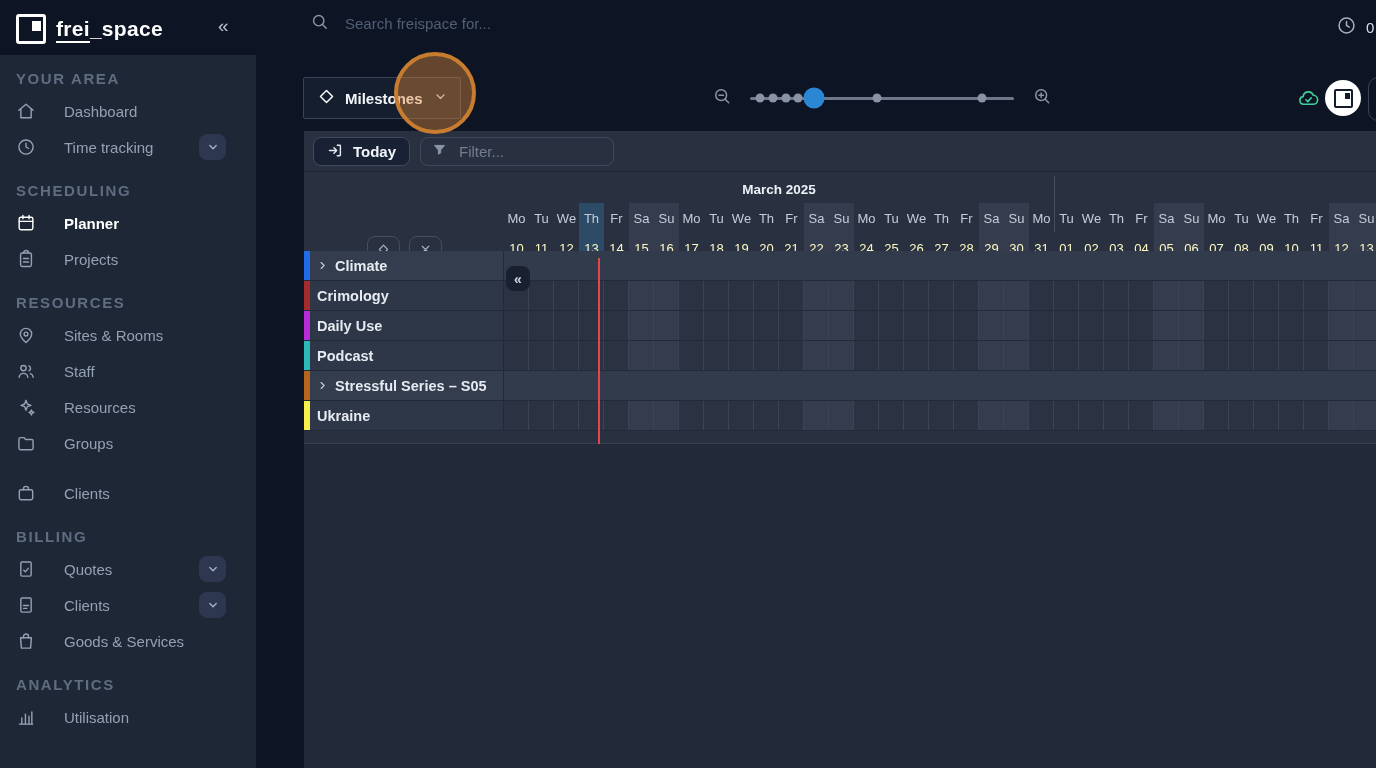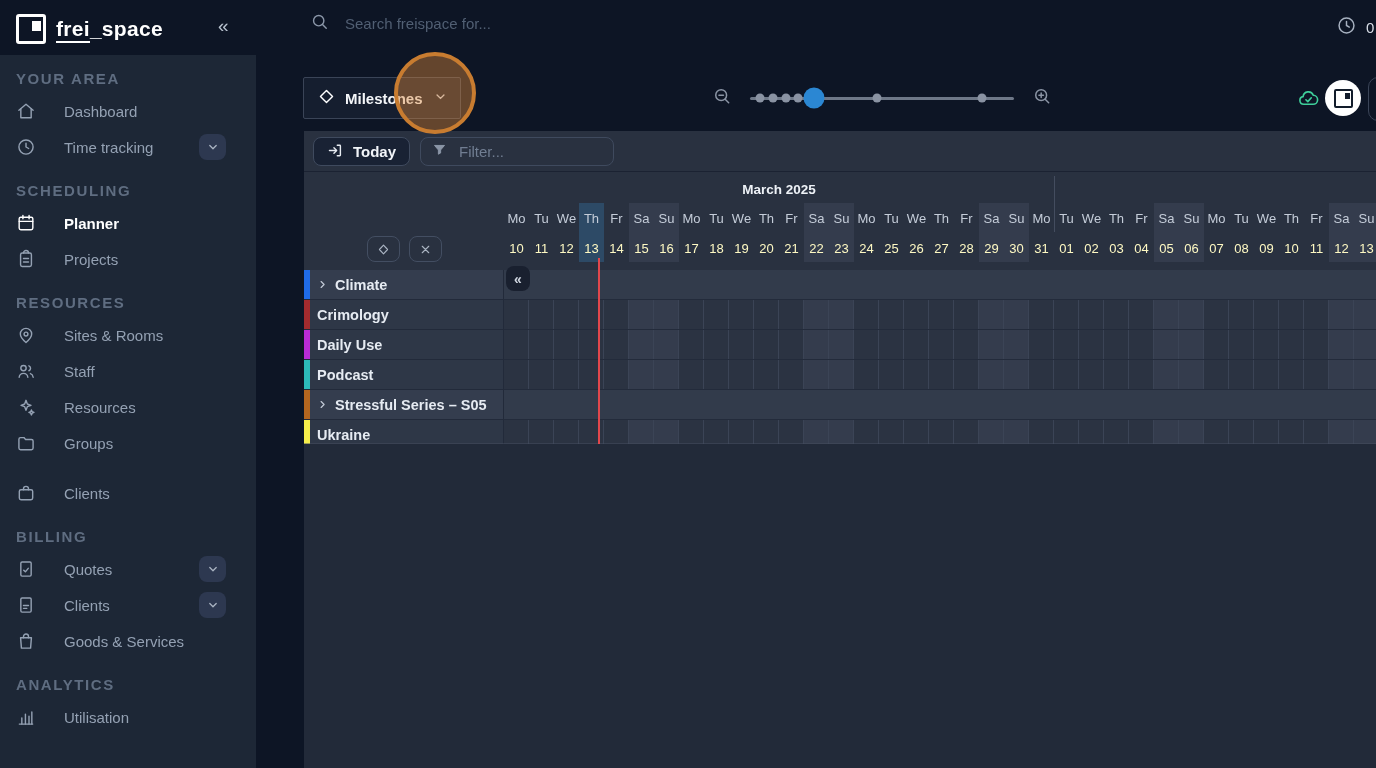--- a/index.html
+++ b/index.html
@@ -83,21 +83,21 @@
   .day-cell .dname{height:31px;display:flex;align-items:center;color:#c5cdd9;font-size:13px;}
   .day-cell .dnum{height:28px;display:flex;align-items:center;color:#fef9c3;font-size:13px;}
   .day-cell.weekend{background:#343c4d;}
   .day-cell.today{background:#2d4a66;}
 
   .panel-btns{position:absolute;left:63px;top:105px;display:flex;gap:9px;}
   .panel-btn{width:31px;height:24px;border:1px solid #434e62;border-radius:8px;background:transparent;
     display:flex;align-items:center;justify-content:center;cursor:pointer;}
   .panel-btn svg{stroke:#aab4c2;}
 
-  .rows{position:absolute;left:0;top:139px;width:100%;}
+  .rows{position:absolute;left:0;top:120px;width:100%;}
   .grid-row{height:30px;display:flex;position:relative;}
   .row-label{width:200px;flex:none;background:#2e3747;border-right:1px solid #222a3a;border-bottom:1px solid #222a3a;
     display:flex;align-items:center;position:relative;box-sizing:border-box;cursor:pointer;}
   .grid-row.group .row-label{background:#343d4e;}
   .row-color{position:absolute;left:0;top:0;width:6px;height:100%;}
   .row-name{color:#e6ebf2;font-size:14.5px;font-weight:600;margin-left:13px;white-space:nowrap;}
   .row-chev{margin-left:13px;display:flex;align-items:center;}
   .row-chev svg{stroke:#c2cad6;}
   .row-chev + .row-name{margin-left:7px;}
   .row-track{flex:1;display:flex;position:relative;border-bottom:1px solid #232b3b;box-sizing:border-box;background:#2b3342;cursor:pointer;}

